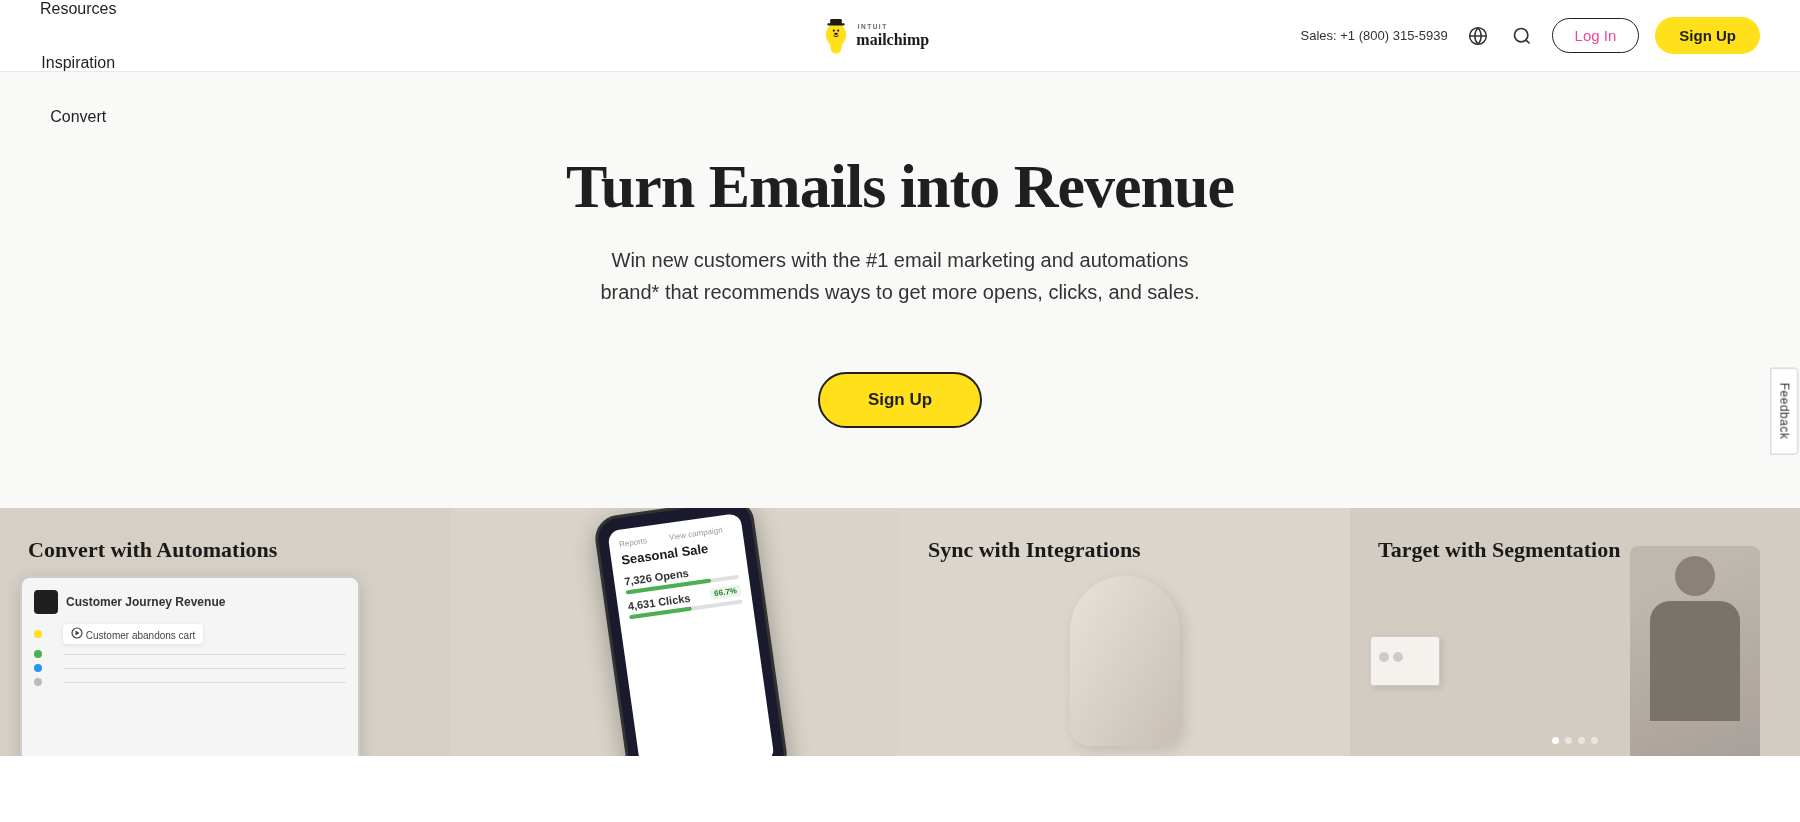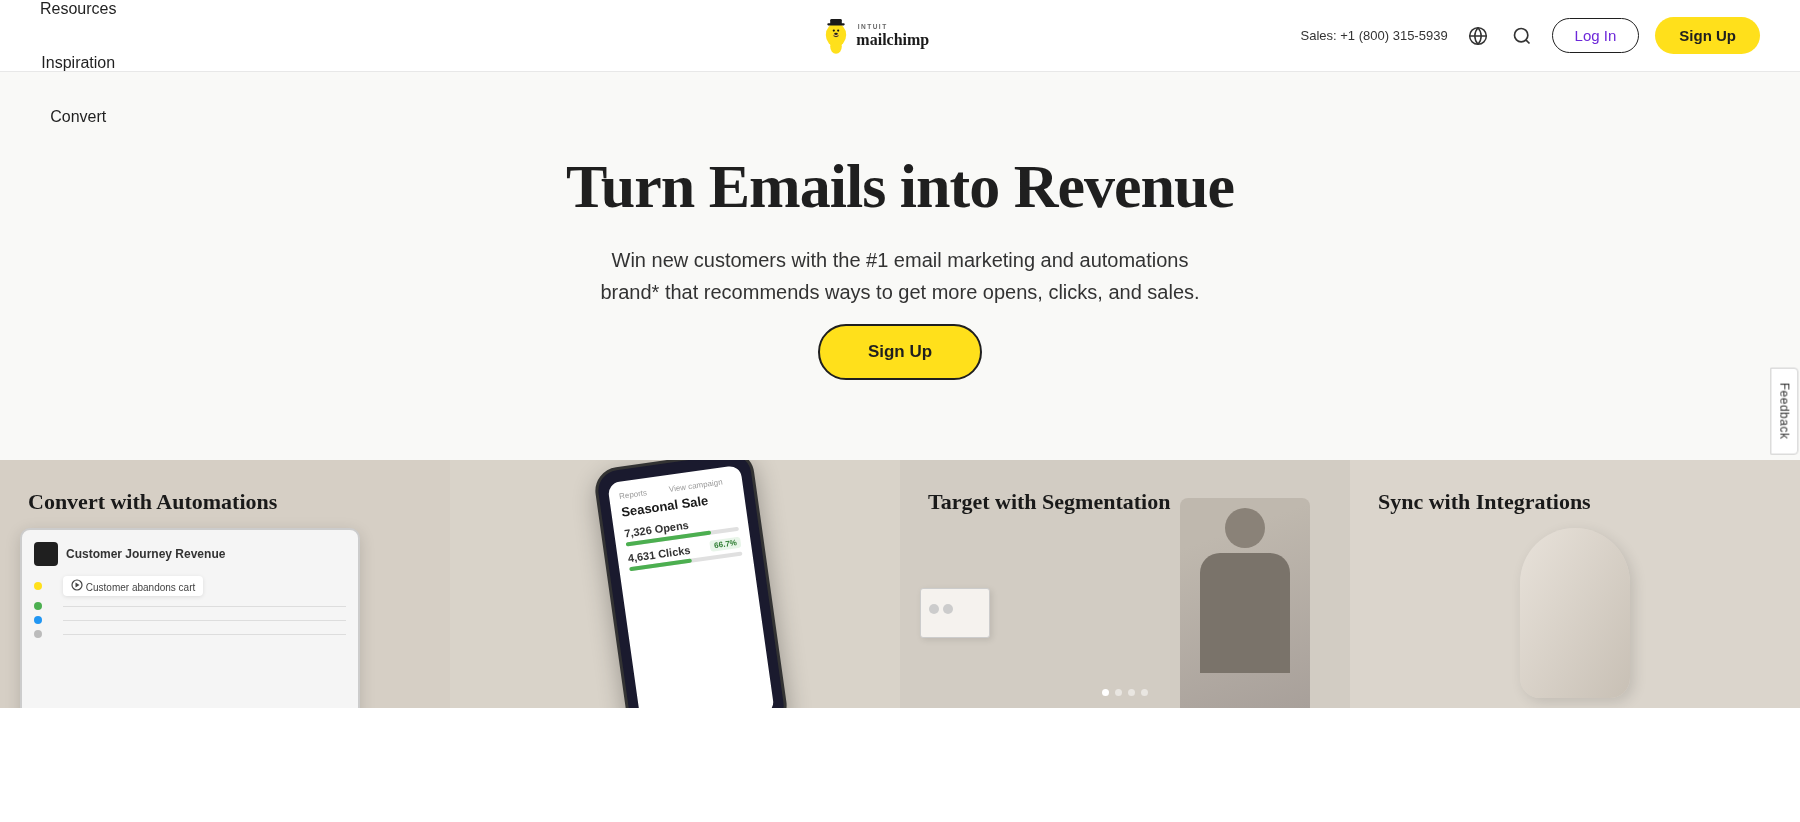--- a/index.html
+++ b/index.html
@@ -58,21 +58,21 @@
       display: flex;
       align-items: center;
       justify-content: center;
       padding: 4px;
       color: #333;
       font-size: 18px;
     }
     .btn-login {
       border: 1.5px solid #1f1f1f;
       background: #fff;
-      color: #6d28d9;
+      color: #ec4899;
       padding: 8px 22px;
       border-radius: 50px;
       font-size: 15px;
       font-weight: 500;
       cursor: pointer;
     }
     .btn-signup-nav {
       background: #ffe01b;
       border: none;
       color: #1f1f1f;
@@ -95,21 +95,21 @@
       color: #1f1f1f;
       line-height: 1.1;
       margin-bottom: 24px;
       font-family: Liberation Serif, serif;
       letter-spacing: -1px;
     }
     .hero-subtitle {
       font-size: 20px;
       color: #333;
       max-width: 600px;
-      margin: 0 auto 16px;
+      margin: 0 auto 64px;
       line-height: 1.6;
     }
     .btn-signup-hero {
       background: #ffe01b;
       border: 2px solid #1f1f1f;
       color: #1f1f1f;
       padding: 16px 48px;
       border-radius: 50px;
       font-size: 17px;
       font-weight: 700;
@@ -410,20 +410,28 @@
           <span class="stat-num">4,631 Clicks</span>
           <span class="pct-badge">66.7%</span>
         </div>
         <div class="progress-bar">
           <div class="progress-fill fill-green" style="width:55%;"></div>
         </div>
       </div>
     </div>
   </div>
 
+  <div class="feature-card" style="background:#dbd5cc;">
+    <span class="feature-title">Sync with Integrations</span>
+
+    <div style="position:absolute; bottom:10px; left:50%; transform:translateX(-50%);">
+      <div style="width:110px; height:170px; background: linear-gradient(120deg, #e8e2da, #c8c0b5); border-radius:55px 55px 20px 20px; box-shadow: 4px 4px 14px rgba(0,0,0,0.12);"></div>
+    </div>
+  </div>
+
   <div class="feature-card" style="background:#d2ccc3;">
     <span class="feature-title">Target with Segmentation</span>
 
     <div style="position:absolute; bottom:0; right:40px; width:130px; height:210px; background: linear-gradient(160deg, #bfb8ae 20%, #a8a09a 100%); border-radius: 8px 8px 0 0; overflow: hidden;">
 
       <div style="position:absolute; top:10px; left:50%; transform:translateX(-50%); width:40px; height:40px; border-radius:50%; background:#8a8278;"></div>
       <div style="position:absolute; top:55px; left:20px; width:90px; height:120px; border-radius:20px 20px 0 0; background:#7a736a;"></div>
     </div>
 
     <div style="position:absolute; bottom:20px; left:20px; width:80px; height:100px;">
@@ -433,23 +441,15 @@
       </div>
     </div>
 
     <div class="carousel-dots">
       <div class="dot active"></div>
       <div class="dot"></div>
       <div class="dot"></div>
       <div class="dot"></div>
     </div>
   </div>
-
-  <div class="feature-card" style="background:#dbd5cc;">
-    <span class="feature-title">Sync with Integrations</span>
-
-    <div style="position:absolute; bottom:10px; left:50%; transform:translateX(-50%);">
-      <div style="width:110px; height:170px; background: linear-gradient(120deg, #e8e2da, #c8c0b5); border-radius:55px 55px 20px 20px; box-shadow: 4px 4px 14px rgba(0,0,0,0.12);"></div>
-    </div>
-  </div>
 </div>
 
 <div class="feedback-tab">Feedback</div>
 
 </body></html>

